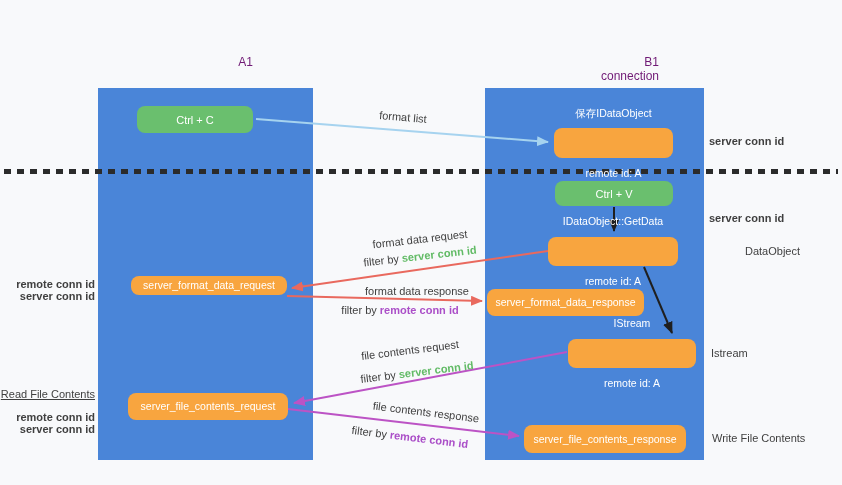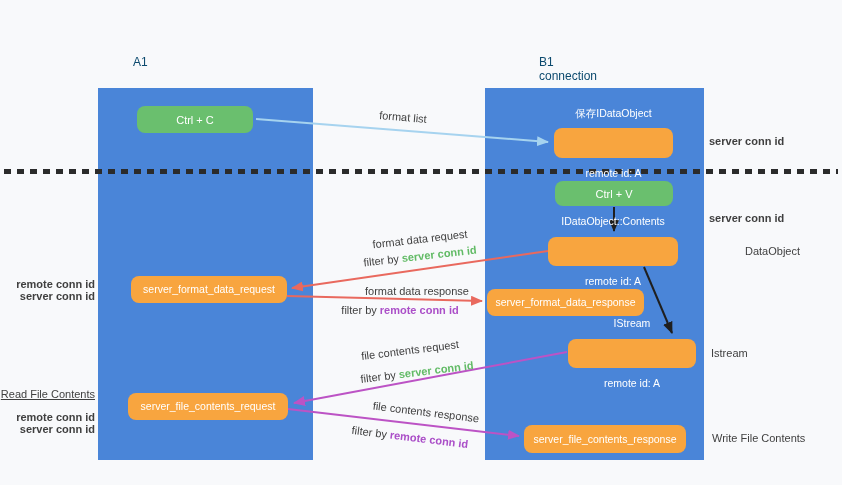--- a/index.html
+++ b/index.html
@@ -9,22 +9,22 @@
     font-family:"Liberation Sans","DejaVu Sans",sans-serif;
   }
   .canvas{position:relative;width:842px;height:485px;overflow:hidden;color:#3f3f3f;}
 
   .title{
     position:absolute;left:367px;top:10px;
     font-size:16.5px;line-height:21px;color:#3c3c3c;
   }
 
   .lane-hd{
-    position:absolute;top:55px;width:120px;text-align:left;
-    font-size:12px;line-height:14px;color:#0c4a6e;
+    position:absolute;top:55px;width:120px;text-align:right;
+    font-size:12px;line-height:14px;color:#701a75;
   }
   .lane{
     position:absolute;top:88px;height:372px;
     background:var(--lane-blue);
   }
   .lane.left{left:98px;width:215px;}
   .lane.right{left:485px;width:219px;}
 
   .divider{
     position:absolute;left:4px;top:169px;width:834px;height:5px;
@@ -110,25 +110,25 @@
   <div class="node orange" style="left:554px;top:128px;width:119px;height:30px;">
     <div>保存IDataObject</div>
     <div>remote id: A</div>
   </div>
 
   <div class="node green" style="left:555px;top:181px;width:118px;height:25px;">
     <span>Ctrl + V</span>
   </div>
 
   <div class="node orange" style="left:548px;top:237px;width:130px;height:29px;">
-    <div>IDataObject::Contents</div>
+    <div>IDataObject::GetData</div>
     <div>remote id: A</div>
   </div>
 
-  <div class="node orange" style="left:131px;top:276px;width:156px;height:27px;">
+  <div class="node orange" style="left:131px;top:276px;width:156px;height:19px;">
     <span>server_format_data_request</span>
   </div>
 
   <div class="node orange" style="left:487px;top:289px;width:157px;height:27px;">
     <span>server_format_data_response</span>
   </div>
 
   <div class="node orange" style="left:568px;top:339px;width:128px;height:29px;">
     <div>IStream</div>
     <div>remote id: A</div>

